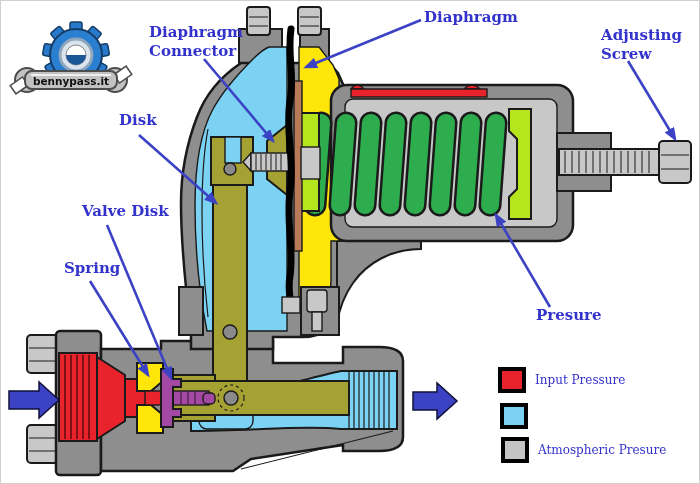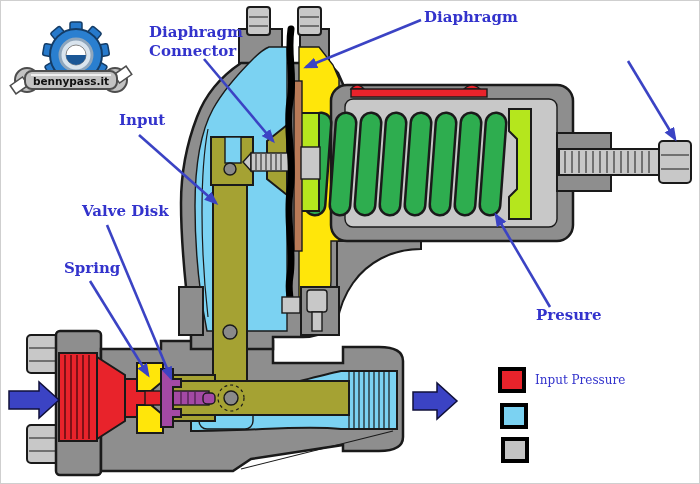--- a/index.html
+++ b/index.html
@@ -274,29 +274,34 @@
       </g>
       <text x="60" y="70" text-anchor="middle" class="logo-text">bennypass.it</text>
     </g>
   </svg>
 
   <div class="lbl" style="left:148px;top:22px">
     <span>Diaphragm</span><br>
     <span>Connector</span>
   </div>
   <div class="lbl" style="left:423px;top:7px">Diaphragm</div>
-  <div class="lbl" style="left:118px;top:110px">Input</div>
+  <div class="lbl" style="left:600px;top:25px">
+    <span>Adjusting</span><br>
+    <span>Screw</span>
+  </div>
+  <div class="lbl" style="left:118px;top:110px">Disk</div>
   <div class="lbl" style="left:81px;top:201px">Valve Disk</div>
   <div class="lbl" style="left:63px;top:258px">Spring</div>
   <div class="lbl" style="left:535px;top:305px">Presure</div>
 
   <div class="legend-item" style="left:497px;top:366px">
     <span class="sw" style="background-color: rgb(232, 35, 43);"></span>
     <span class="legend-label">Input Pressure</span>
   </div>
   <div class="legend-item" style="left:499px;top:402px">
     <span class="sw" style="background-color: rgb(123, 210, 242);"></span>
   </div>
   <div class="legend-item" style="left:500px;top:436px">
     <span class="sw" style="background-color: rgb(196, 196, 196);"></span>
+    <span class="legend-label">Atmospheric Presure</span>
   </div>
 
 </div>
 
 </body></html>

